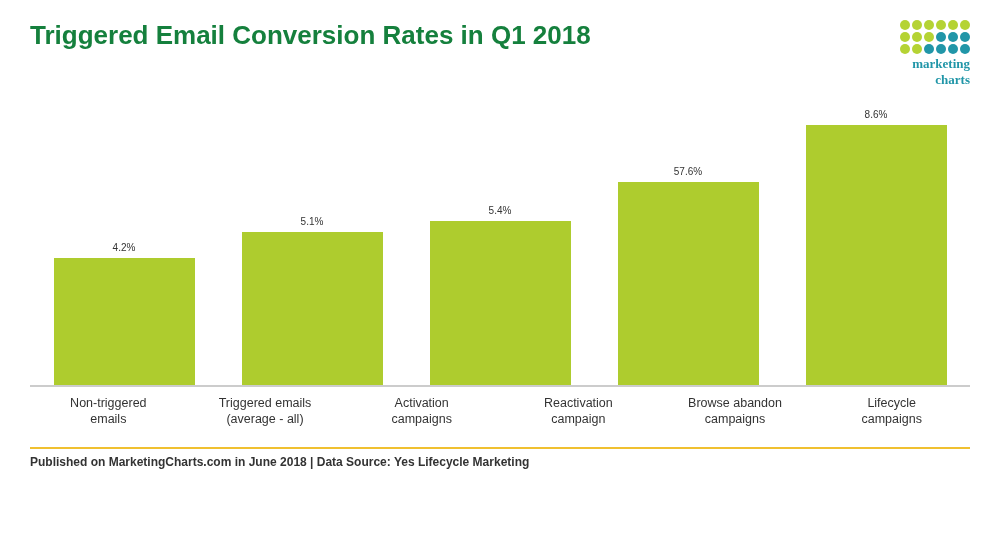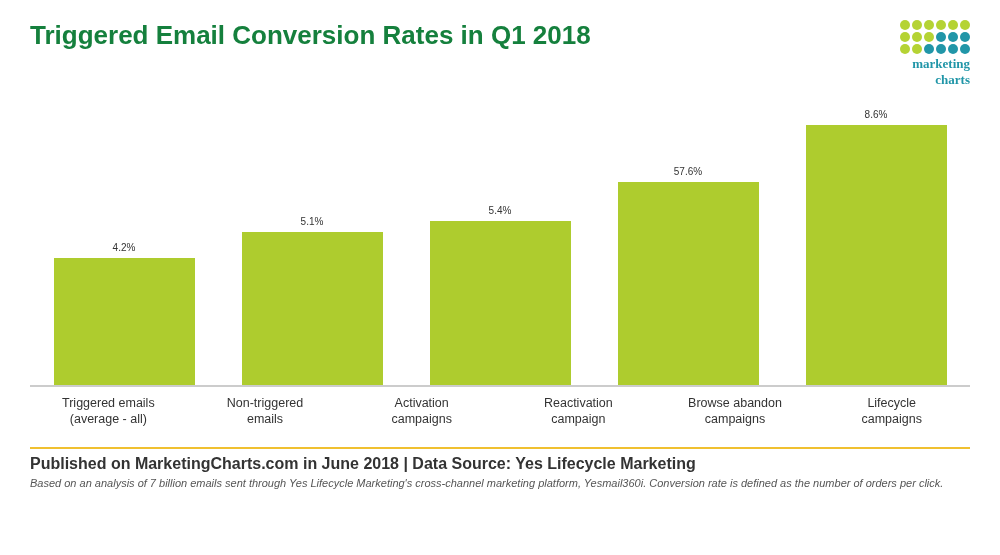--- a/index.html
+++ b/index.html
@@ -101,21 +101,21 @@
       color: #333;
       line-height: 1.3;
       padding: 0 4px;
     }
     .footer {
       border-top: 2px solid #f0c030;
       margin-top: 10px;
       padding-top: 6px;
     }
     .footer-published {
-      font-size: 16px;
+      font-size: 12px;
       font-weight: bold;
       color: #333;
       margin-bottom: 3px;
     }
     .footer-note {
       font-size: 11px;
       color: #555;
       font-style: italic;
       line-height: 1.4;
     }
@@ -171,26 +171,25 @@
         <div class="bar-group">
           <div class="bar-value">57.6%</div>
           <div class="bar lime" style="height: 202.8px;"></div>
         </div>
         <div class="bar-group">
           <div class="bar-value">8.6%</div>
           <div class="bar lime" style="height: 260px;"></div>
         </div>
       </div>
     <div class="labels-row" id="labels-container">
+        <div class="bar-label">Non-triggered<br>emails</div>
         <div class="bar-label">Triggered emails<br>(average - all)</div>
-        <div class="bar-label">Non-triggered<br>emails</div>
         <div class="bar-label">Activation<br>campaigns</div>
         <div class="bar-label">Reactivation<br>campaign</div>
         <div class="bar-label">Browse abandon<br>campaigns</div>
         <div class="bar-label">Lifecycle<br>campaigns</div>
       </div>
   </div>
 
   <div class="footer">
     <div class="footer-published">Published on MarketingCharts.com in June 2018 | Data Source: Yes Lifecycle Marketing</div>
-    <div class="footer-note">Based on an analysis of 7 billion emails sent through Yes Lifecycle Marketing's cross-channel marketing platform, Yesmail360i. Conversion rate is defined as the number of orders per click.</div>
   </div>
 </div>
 
 </body></html>

